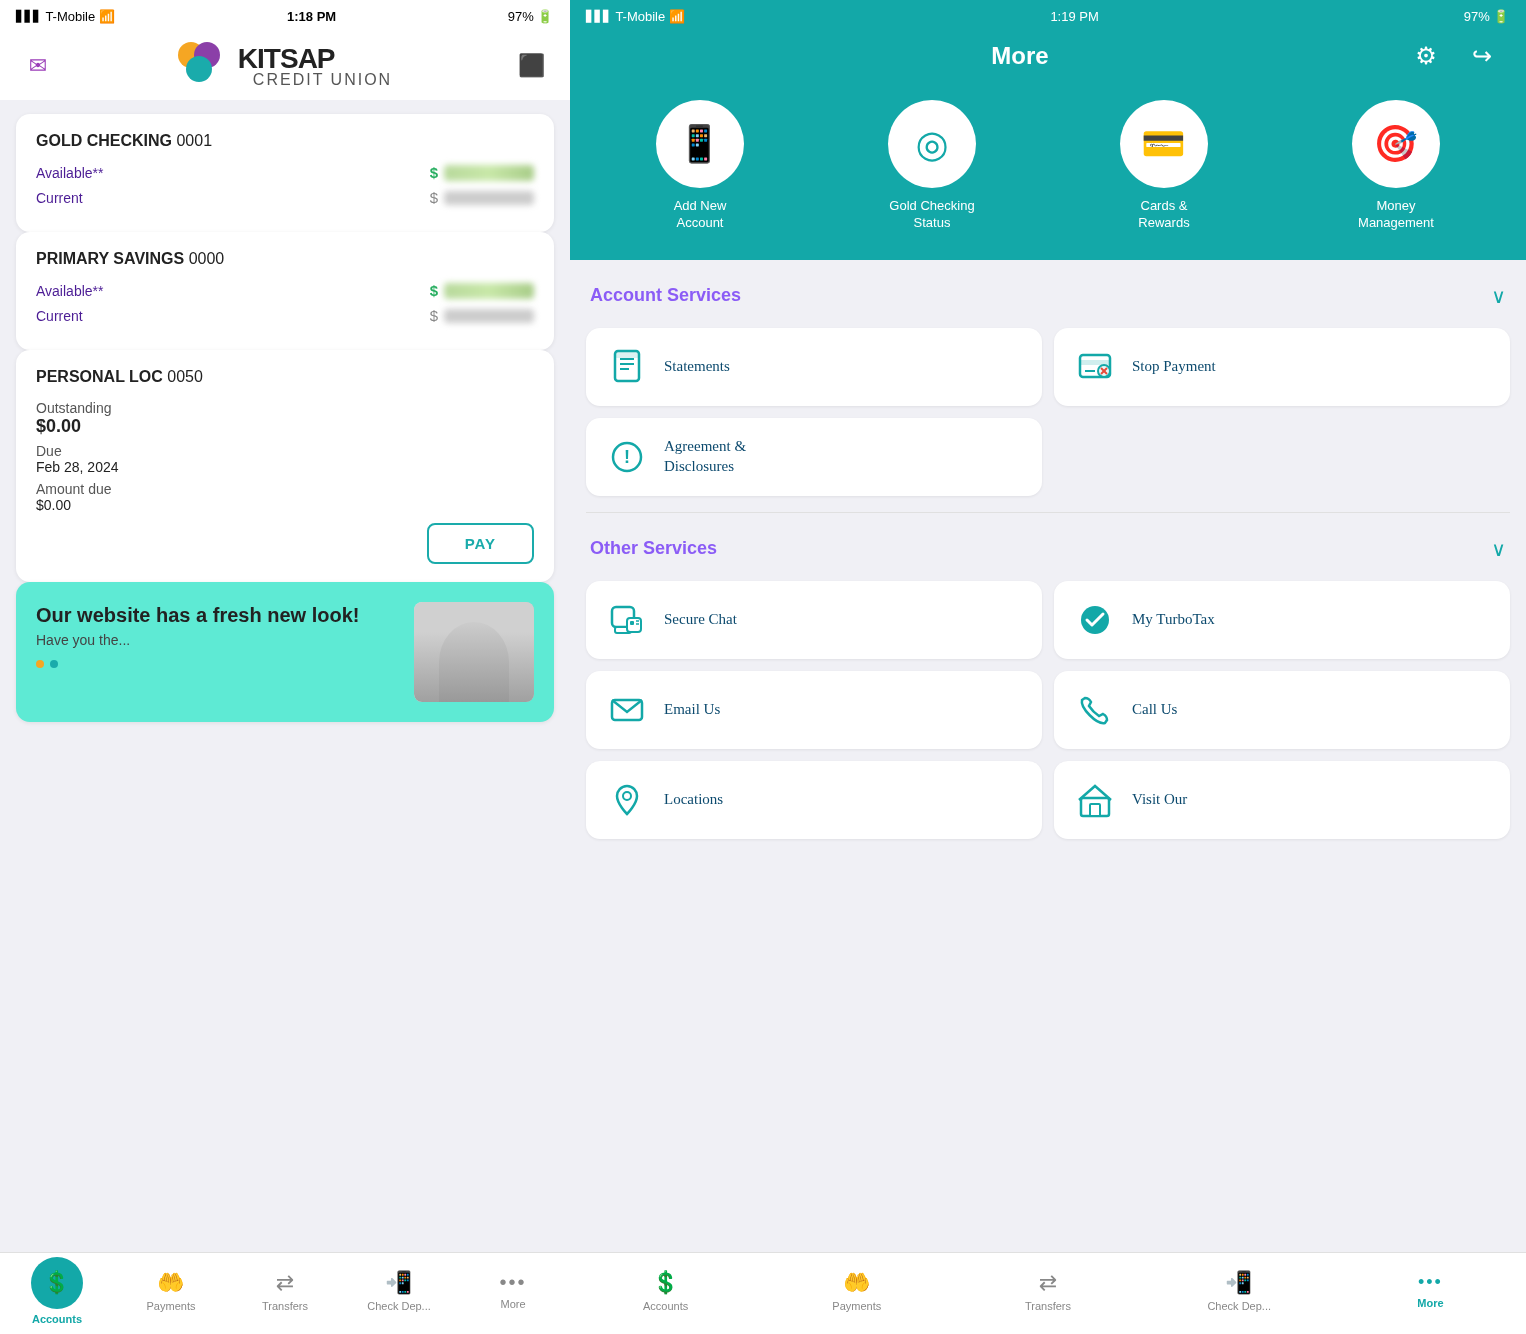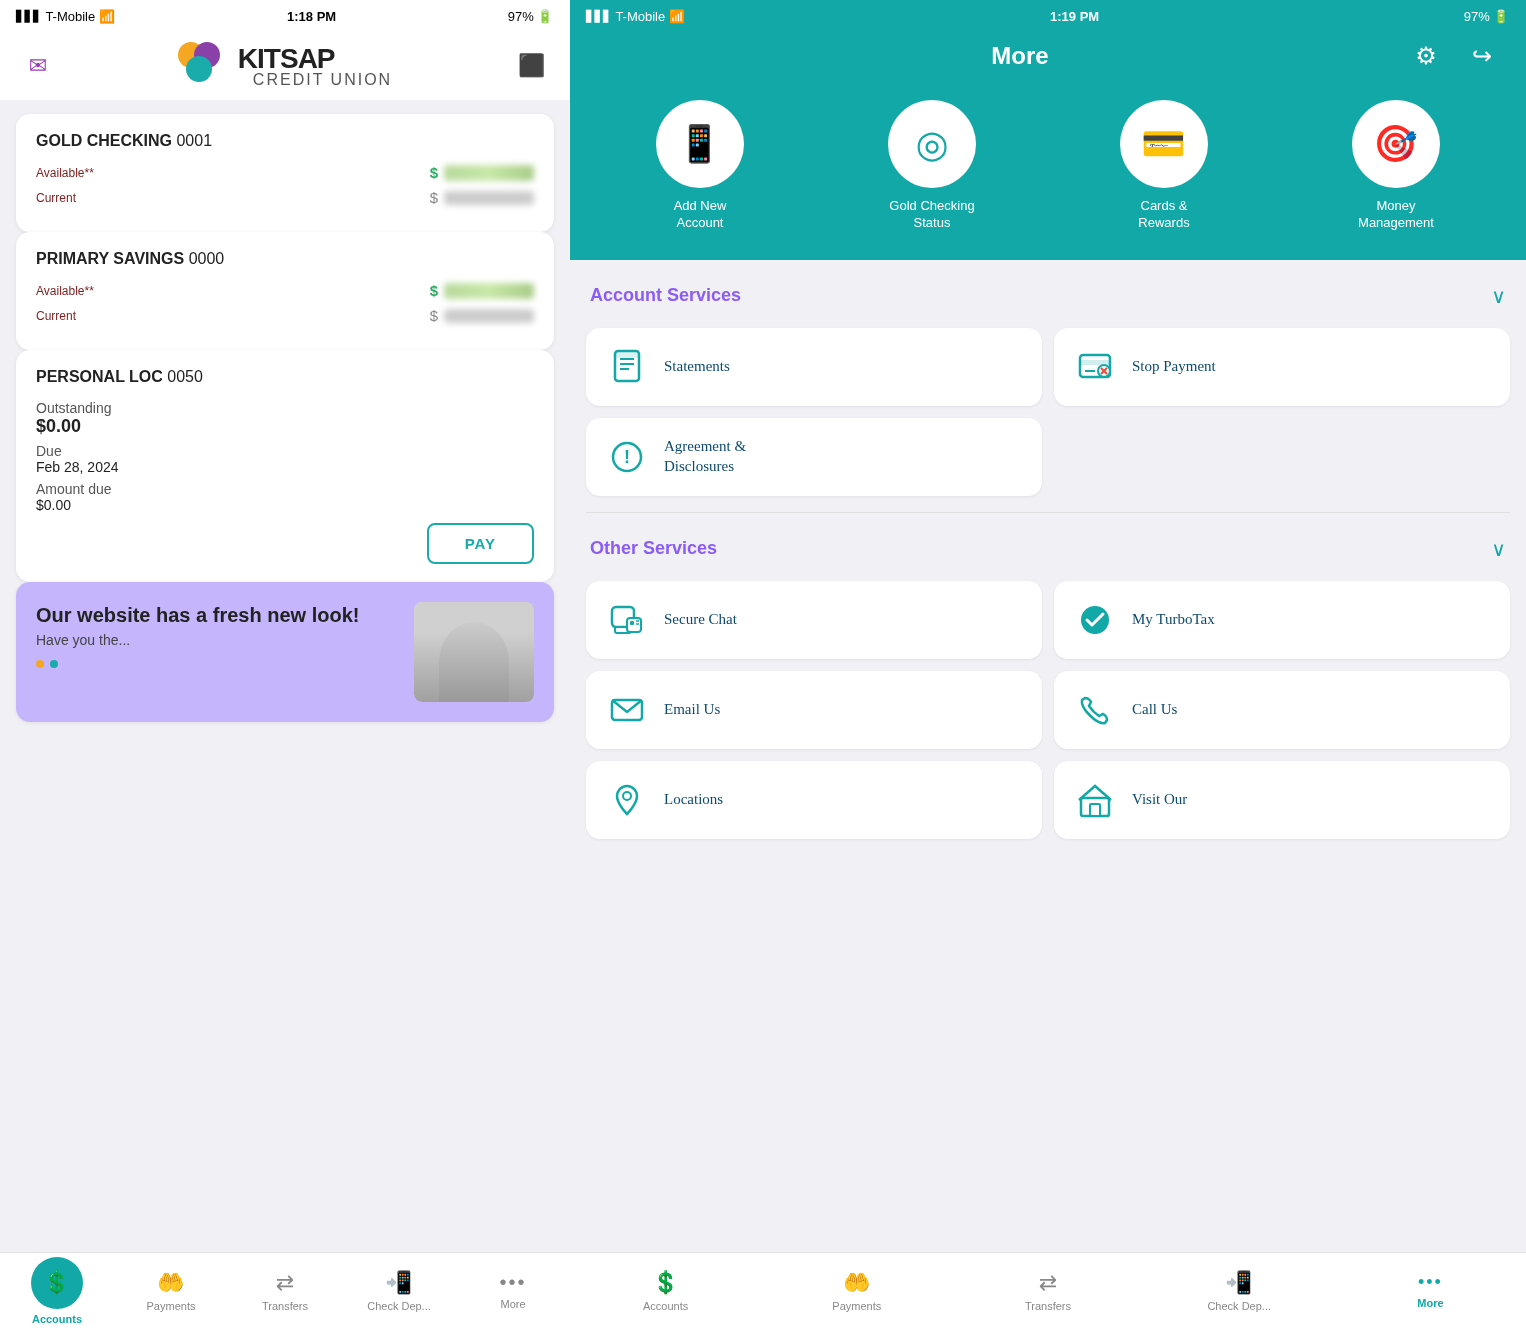--- a/index.html
+++ b/index.html
@@ -87,21 +87,21 @@
       margin-bottom: 14px;
     }
     .account-title span { font-weight: 400; }
 
     .account-row {
       display: flex;
       justify-content: space-between;
       align-items: center;
       margin-bottom: 8px;
     }
-    .account-row-label { font-size: 12px; color: #7f1d1d; }
+    .account-row-label { font-size: 14px; color: #4c1d95; }
     .account-row-value {
       display: flex;
       align-items: center;
       gap: 6px;
       font-size: 15px;
       color: #27ae60;
       font-weight: 600;
     }
     .account-row-value.grey { color: #888; font-weight: 400; }
 
@@ -142,21 +142,21 @@
       border-radius: 8px;
       background: white;
       color: #1aabab;
       font-size: 15px;
       font-weight: 700;
       cursor: pointer;
       letter-spacing: 1px;
     }
 
     .promo-card {
-      background: #c4b5fd;
+      background: #5eead4;
       border-radius: 14px;
       padding: 20px;
       min-height: 130px;
       display: flex;
       align-items: flex-start;
       gap: 12px;
       box-shadow: 0 1px 4px rgba(0,0,0,0.08);
       position: relative;
     }
     .promo-text { font-size: 20px; font-weight: 900; color: #222; flex: 1; line-height: 1.3; }
@@ -495,21 +495,21 @@
 </div>
 
 <div class="right-panel">
 
   <div class="right-status-bar">
     <div style="display:flex; align-items:center; gap:4px;">
       <span style="font-size:11px;">▋▋▋</span>
       <span>T-Mobile</span>
       <span>📶</span>
     </div>
-    <div style="font-weight:700;">1:19 PM</div>
+    <div style="font-weight:400;">1:19 PM</div>
     <div style="display:flex; align-items:center; gap:4px;">
       <span>97%</span>
       <span>🔋</span>
     </div>
   </div>
 
   <div class="right-header">
     <div style="width:40px;"></div>
     <div class="right-header-title">More</div>
     <div style="display:flex; gap:16px;">

